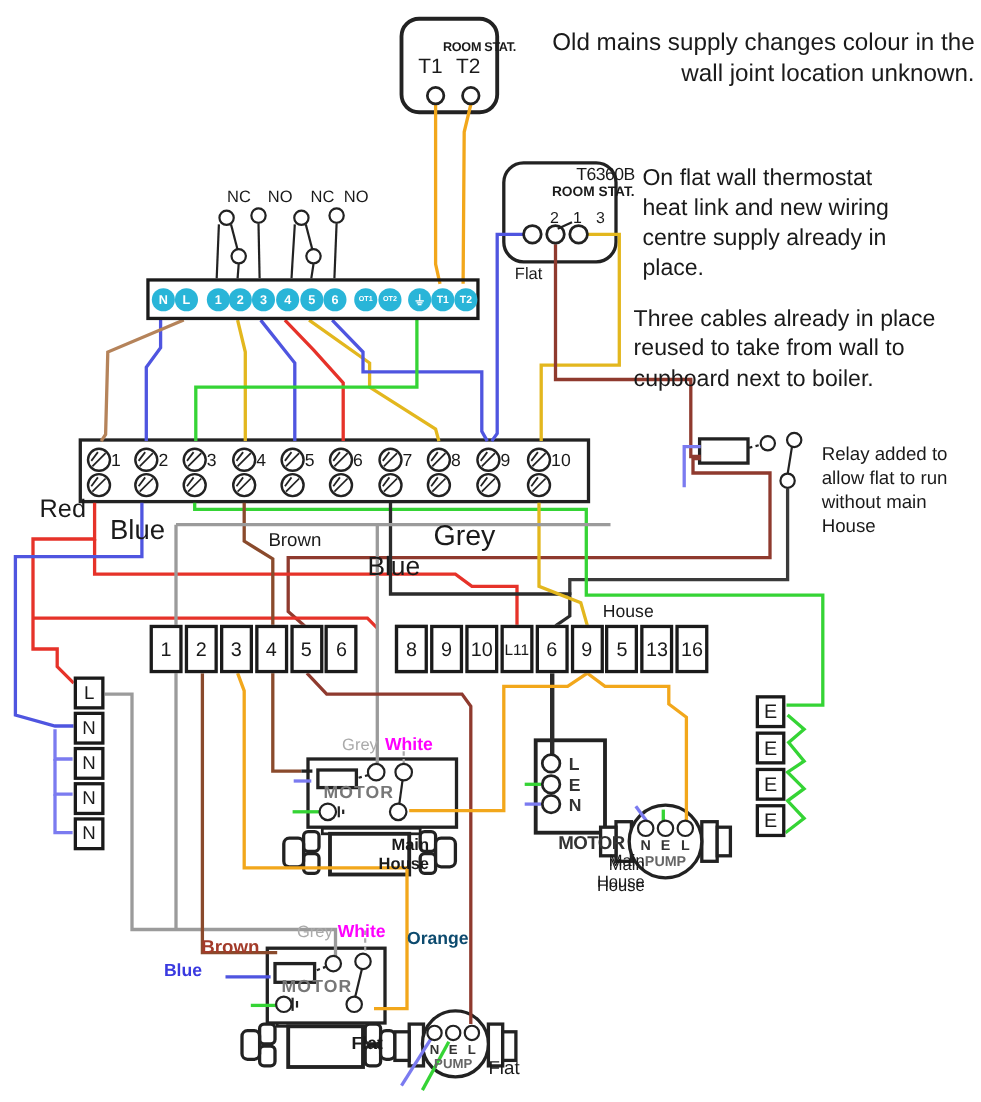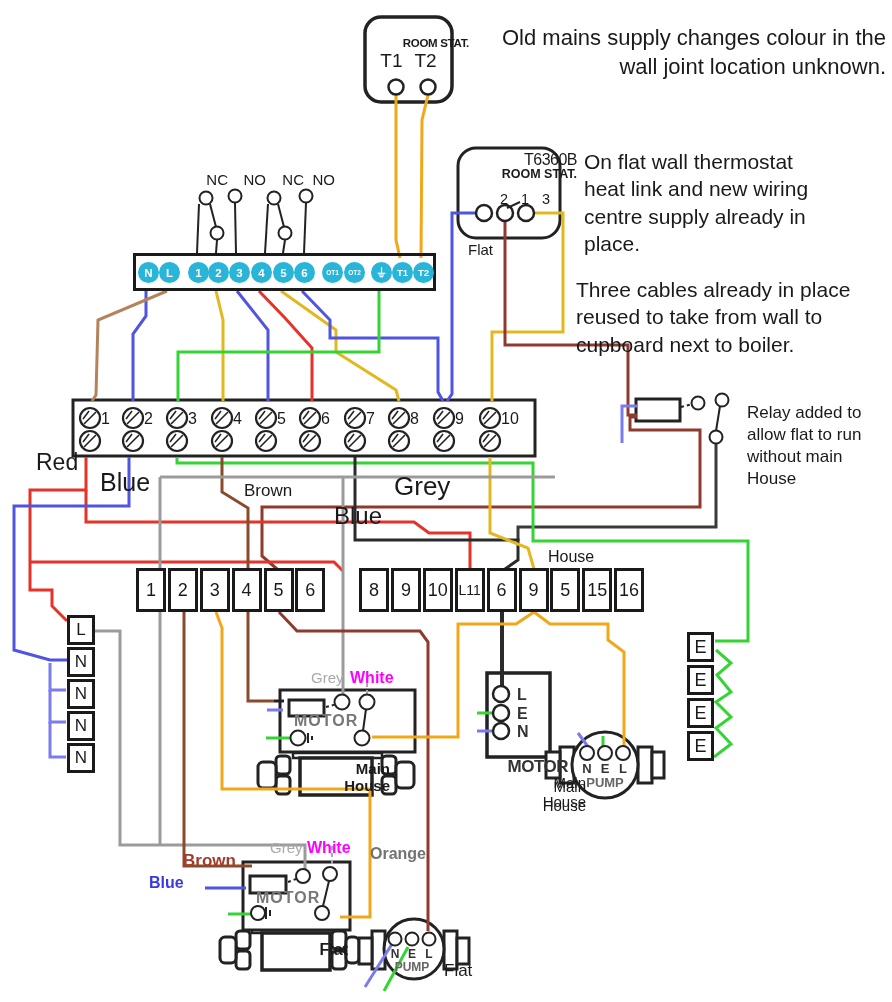--- a/index.html
+++ b/index.html
@@ -324,21 +324,21 @@
 <div class="lbl" style="left:294px;top:711px;font-size:16px;font-weight:bold;color:#777;letter-spacing:1px;">MOTOR</div>
 <div class="lbl" style="left:311px;top:668px;font-size:15px;color:#aaa;">Grey</div>
 <div class="lbl" style="left:350px;top:668px;font-size:16px;font-weight:bold;color:#f0f;">White</div>
 <div class="lbl ctr" style="left:300px;top:760px;width:72px;font-size:15px;font-weight:bold;line-height:1.15;z-index:3;">Main House</div>
 
 <div class="lbl" style="left:256px;top:888px;font-size:16px;font-weight:bold;color:#777;letter-spacing:1px;">MOTOR</div>
 <div class="lbl" style="left:270px;top:838px;font-size:15px;color:#aaa;">Grey</div>
 <div class="lbl" style="left:307px;top:838px;font-size:16px;font-weight:bold;color:#f0f;">White</div>
 <div class="lbl" style="left:183px;top:850px;font-size:17px;font-weight:bold;color:#a33b2a;">Brown</div>
 <div class="lbl" style="left:149px;top:873px;font-size:16px;font-weight:bold;color:#3a3ae0;">Blue</div>
-<div class="lbl" style="left:370px;top:844px;font-size:16px;font-weight:bold;color:#737373;">Orange</div>
+<div class="lbl" style="left:370px;top:844px;font-size:16px;font-weight:bold;color:#0c4a6e;">Orange</div>
 <div class="lbl ctr" style="left:262px;top:940px;width:68px;font-size:16px;font-weight:bold;z-index:3;">Flat</div>
 
 <div class="lbl ctr" style="left:486px;top:756px;width:64px;font-size:17px;font-weight:bold;letter-spacing:-0.5px;color:#333;">MOTOR</div>
 <div class="lbl ctr" style="left:512px;top:774px;width:56px;font-size:15px;line-height:1.25;">Main House</div>
 <div class="lbl" style="left:444px;top:960px;font-size:17px;">Flat</div>
 
 <div id="heatlink">
       <div class="hlterm" style="left: 2px; top: 6px; background: rgb(41, 181, 216); font-size: 11.5px;">N</div>
       <div class="hlterm" style="left: 23px; top: 6px; background: rgb(41, 181, 216); font-size: 11.5px;">L</div>
       <div class="hlterm" style="left: 52px; top: 6px; background: rgb(41, 181, 216); font-size: 11.5px;">1</div>
@@ -362,21 +362,21 @@
       <div class="cell" style="left: 127.5px; top: 0px; width: 30px; height: 44px; font-size: 18px;">5</div>
       <div class="cell" style="left: 159.375px; top: 0px; width: 30px; height: 44px; font-size: 18px;">6</div>
       <div class="cell" style="left: 191.25px; top: 0px; width: 30px; height: 44px; font-size: 12px; margin-left: 32px;">L7</div>
       <div class="cell" style="left: 223.125px; top: 0px; width: 30px; height: 44px; font-size: 18px;">8</div>
       <div class="cell" style="left: 255px; top: 0px; width: 30px; height: 44px; font-size: 18px;">9</div>
       <div class="cell" style="left: 286.875px; top: 0px; width: 30px; height: 44px; font-size: 18px;">10</div>
       <div class="cell" style="left: 318.75px; top: 0px; width: 30px; height: 44px; font-size: 14px;">L11</div>
       <div class="cell" style="left: 350.625px; top: 0px; width: 30px; height: 44px; font-size: 18px;">6</div>
       <div class="cell" style="left: 382.5px; top: 0px; width: 30px; height: 44px; font-size: 18px;">9</div>
       <div class="cell" style="left: 414.375px; top: 0px; width: 30px; height: 44px; font-size: 18px;">5</div>
-      <div class="cell" style="left: 446.25px; top: 0px; width: 30px; height: 44px; font-size: 18px;">15</div>
+      <div class="cell" style="left: 446.25px; top: 0px; width: 30px; height: 44px; font-size: 18px;">13</div>
       <div class="cell" style="left: 478.125px; top: 0px; width: 30px; height: 44px; font-size: 18px;">16</div>
     </div>
 
 <div id="mainsblock">
       <div class="cell" style="left: 0px; top: 0px; width: 28px; height: 30px; font-size: 17px;">L</div>
       <div class="cell" style="left: 0px; top: 32px; width: 28px; height: 30px; font-size: 17px;">N</div>
       <div class="cell" style="left: 0px; top: 64px; width: 28px; height: 30px; font-size: 17px;">N</div>
       <div class="cell" style="left: 0px; top: 96px; width: 28px; height: 30px; font-size: 17px;">N</div>
       <div class="cell" style="left: 0px; top: 128px; width: 28px; height: 30px; font-size: 17px;">N</div>
     </div>

